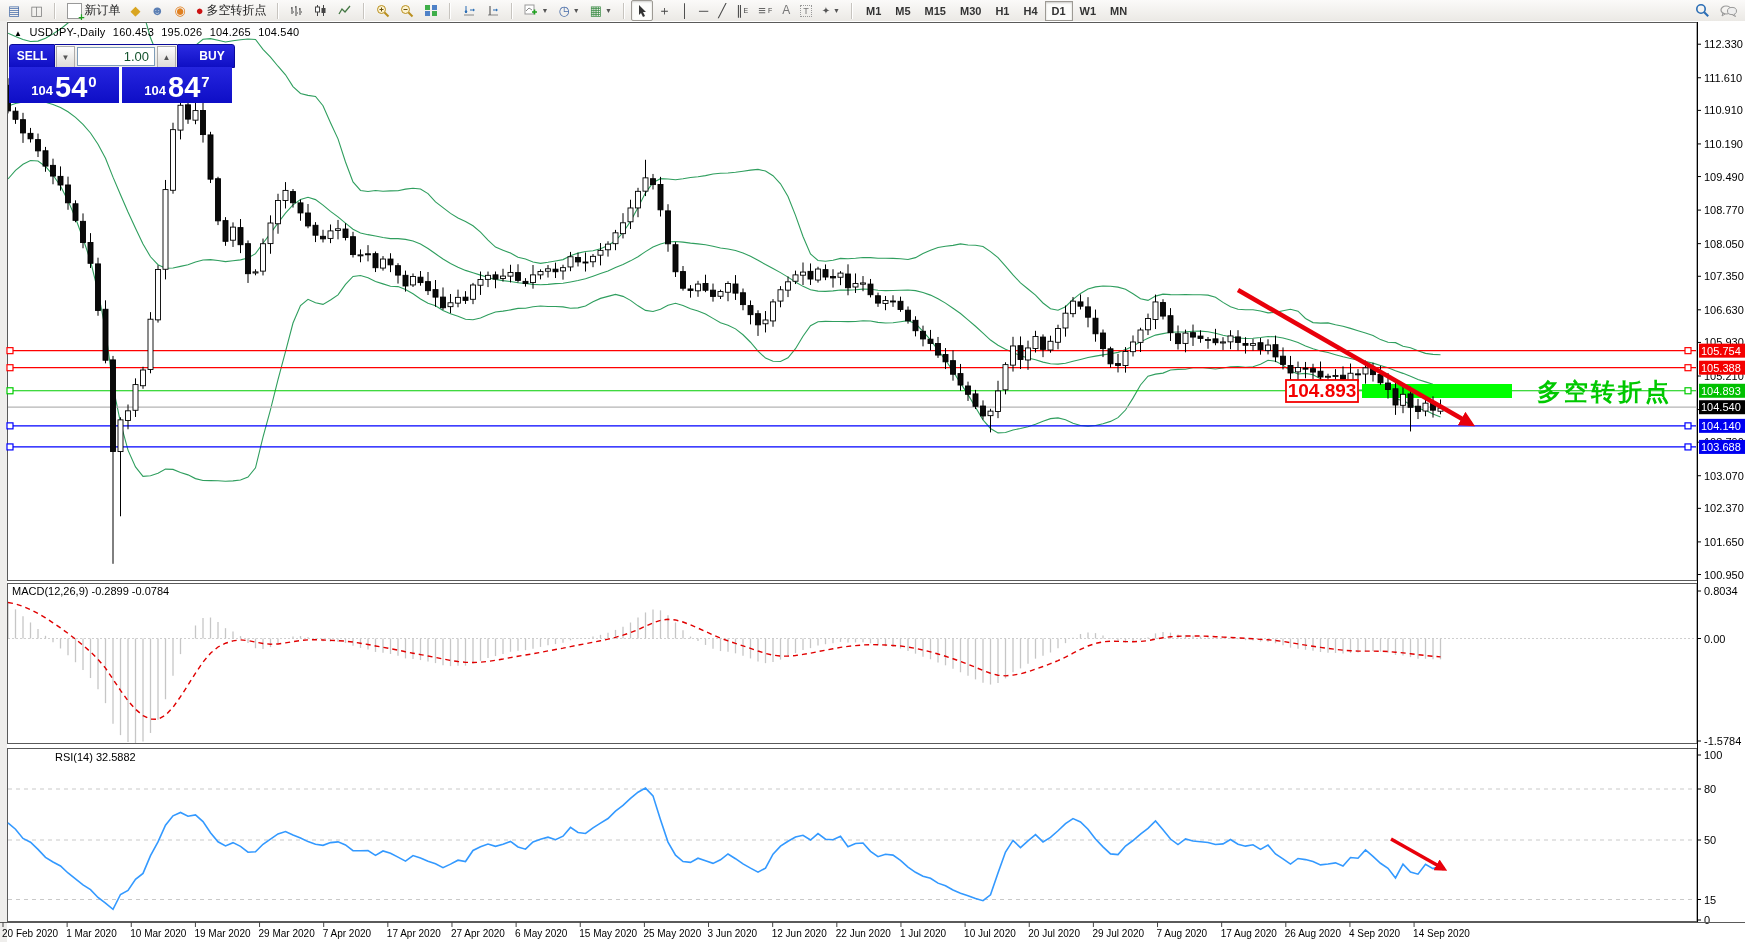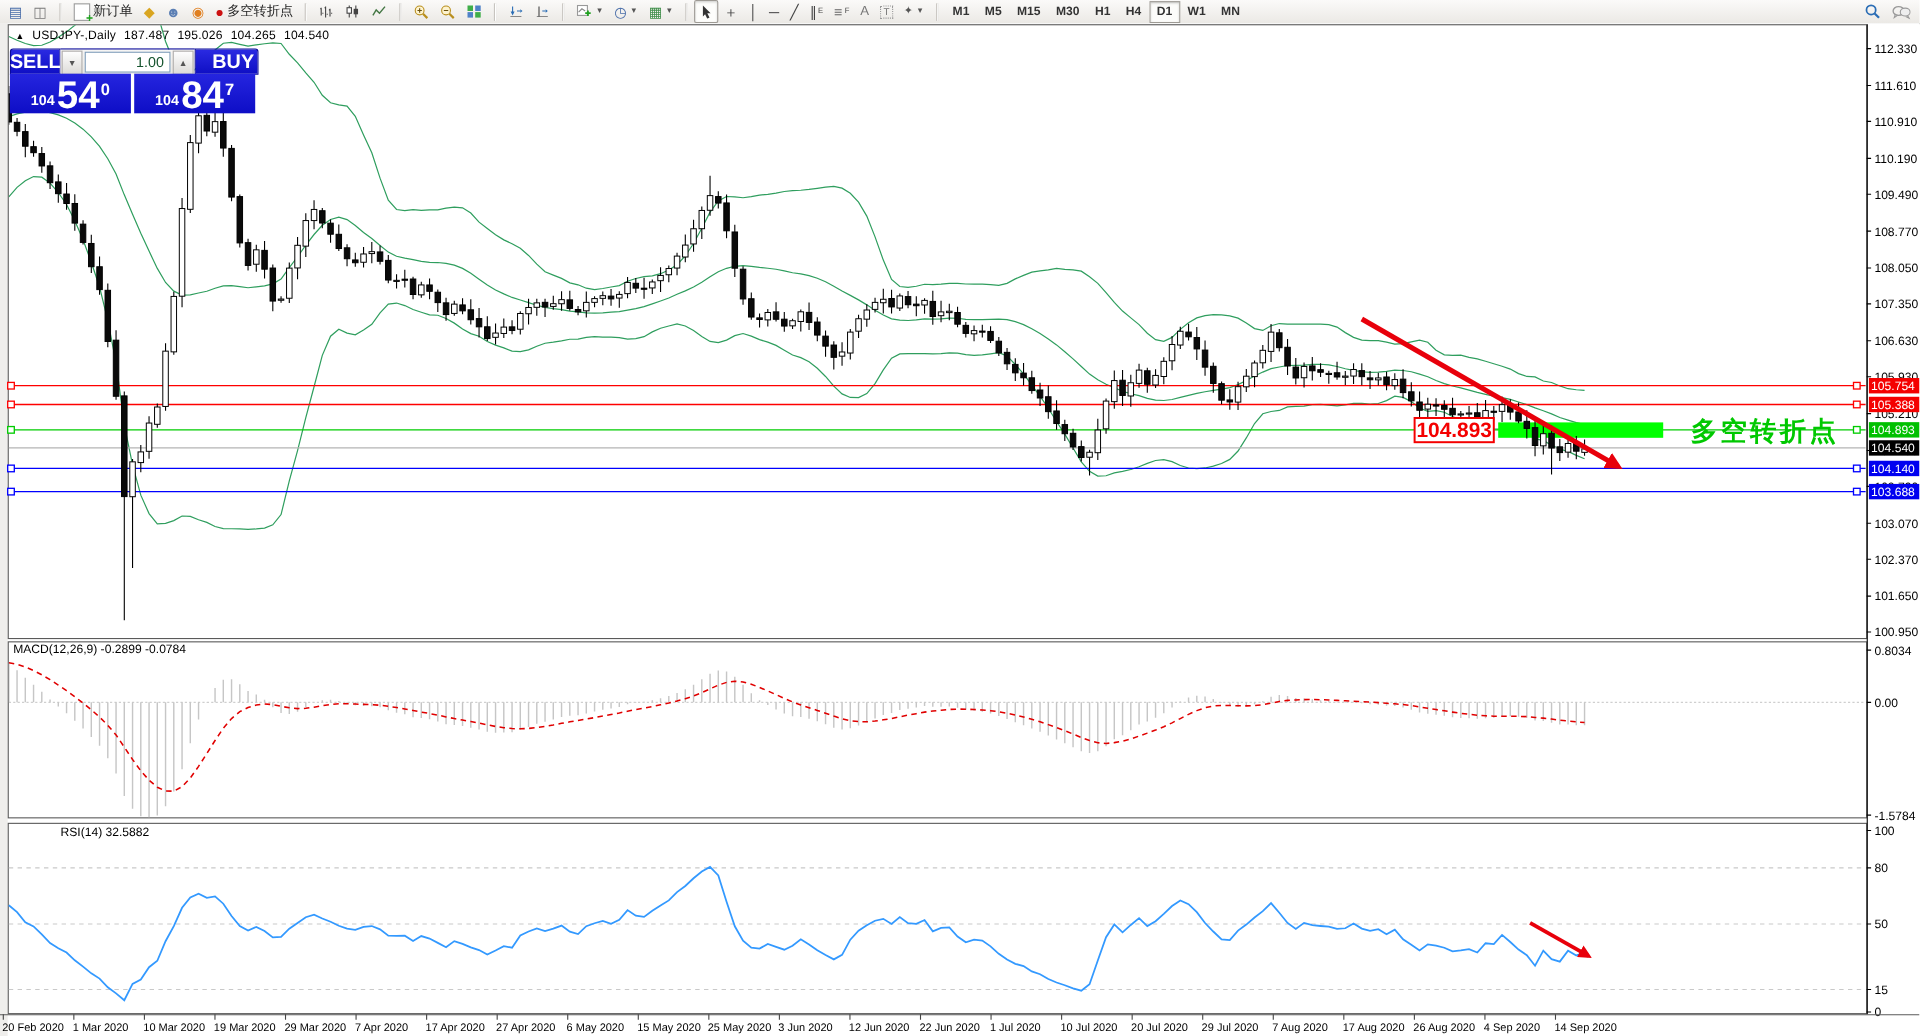--- a/index.html
+++ b/index.html
@@ -18,33 +18,33 @@
   .tf-btn{padding:1px 6px;height:16px;display:flex;align-items:center;border:1px solid transparent;
     font-size:11px;color:#333;font-weight:bold;}
   .tf-btn.active{background:#fcfcfa;border:1px solid #9d9a94;box-shadow:inset 0 1px 2px rgba(0,0,0,.2);}
   .micon{display:inline-block;}
   
   #symbol-title{position:absolute;left:14px;top:26px;font-size:11px;color:#000;letter-spacing:.2px;}
   #symbol-title span{margin-right:4px;}
   #trade-panel{position:absolute;left:9px;top:44px;width:226px;}
   #tp-row1{display:flex;height:22px;gap:0;}
   .tp-btn{width:44px;height:22px;background:linear-gradient(#2a2ae2,#0f0fc4);color:#fff;
-     font-size:18px;font-weight:bold;border:1px solid #0a0a9a;display:flex;align-items:center;justify-content:center;}
+     font-size:12px;font-weight:bold;border:1px solid #0a0a9a;display:flex;align-items:center;justify-content:center;}
   #tp-sell-btn{border-radius:3px 0 0 0;}
   #tp-buy-btn{border-radius:0 3px 0 0;padding-left:12px;}
   #tp-spin{flex:1;display:flex;height:22px;background:linear-gradient(#f7f6f4,#e8e6e2);border-top:1px solid #0a0a9a;}
   .spin-btn{width:17px;height:20px;margin:1px;border:1px solid #aeacab;background:linear-gradient(#fefefe,#dddbd8);
      font-size:8px;color:#555;display:flex;align-items:center;justify-content:center;}
   #tp-volume{flex:1;height:16px;margin:2px 1px;background:#fff;border:1px solid #7f9db9;
      font-size:13px;color:#14532d;text-align:right;padding:1px 5px 0 0;}
   #tp-row2{display:flex;gap:3px;margin-top:1px;}
   .tp-quote{width:110px;height:35px;background:linear-gradient(#2525df,#0e0ec6);color:#fff;
      display:flex;align-items:flex-end;justify-content:center;padding-bottom:1px;}
   .tp-quote .pre{font-size:13px;font-weight:bold;margin:0 2px 4px 0;}
-  .tp-quote .big{font-size:35px;font-weight:bold;line-height:30px;}
+  .tp-quote .big{font-size:29px;font-weight:bold;line-height:30px;}
   .tp-quote .sup{font-size:15px;font-weight:bold;margin:0 0 12px 1px;}
   .ind-label{position:absolute;left:12px;font-size:11px;color:#000;}
   #macd-label{top:585px;text-align:center;}
   #rsi-label{top:751px;padding-left:43px;}
   #chart-svg{position:absolute;left:0;top:21px;}
 </style>
 </head>
 <body>
 
 <div id="toolbar">
@@ -1002,21 +1002,21 @@
       <line x1="1349.94" y1="922" x2="1349.94" y2="927" stroke="#444"></line>
       <text x="1348.94" y="937">4 Sep 2020</text>
       <line x1="1414.08" y1="922" x2="1414.08" y2="927" stroke="#444"></line>
       <text x="1413.08" y="937">14 Sep 2020</text>
     </g>
   </svg>
 
 <div id="symbol-title">
   <span style="font-size:8px;">▲</span>
   <span>USDJPY-,Daily</span>
-  <span>187.487</span>
+  <span>160.453</span>
   <span>195.026</span>
   <span>104.265</span>
   <span>104.540</span>
 </div>
 
 <div id="trade-panel">
   <div id="tp-row1">
     <div class="tp-btn" id="tp-sell-btn">SELL</div>
     <div id="tp-spin">
       <div class="spin-btn">▼</div>

